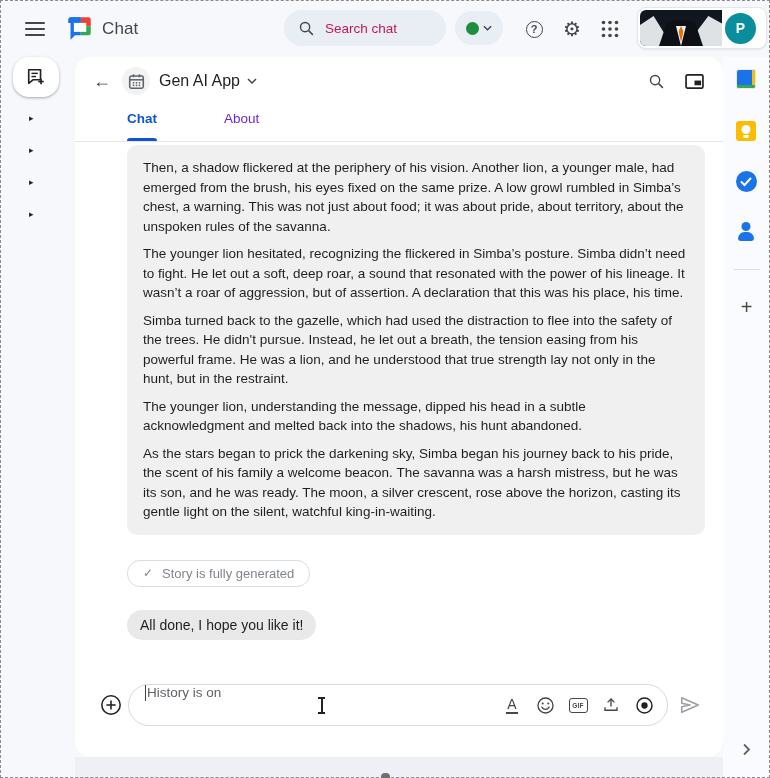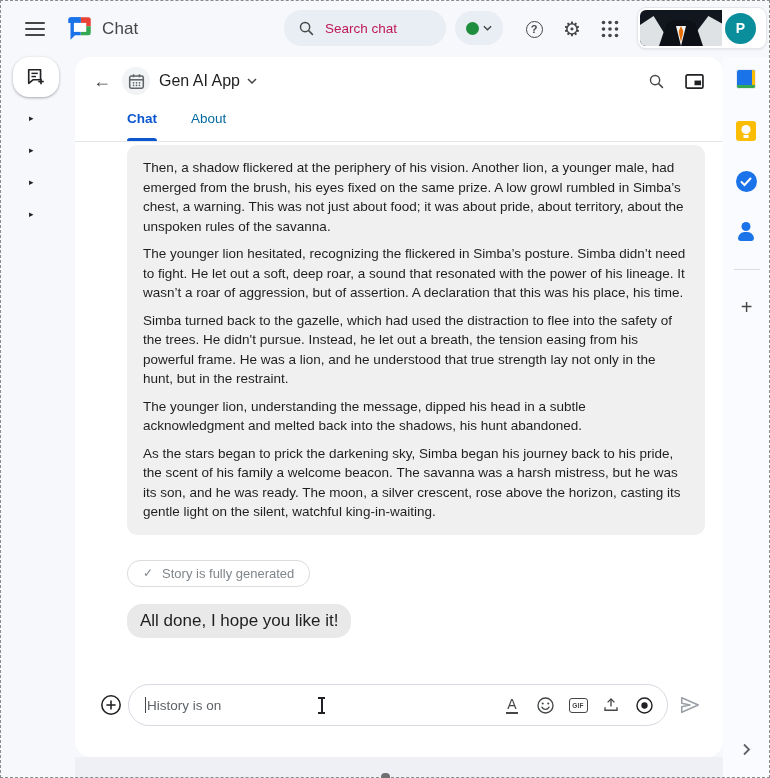--- a/index.html
+++ b/index.html
@@ -48,26 +48,26 @@
   .hdr-icon{width:26px;height:26px;display:flex;align-items:center;justify-content:center;cursor:pointer;margin-left:12px;}
   .tabs{height:37px;display:flex;align-items:flex-start;padding-left:52px;gap:34px;border-bottom:1px solid #e4e6ea;}
   .tab{font-size:13.5px;font-weight:bold;color:#444746;padding-top:6px;position:relative;height:100%;cursor:pointer;}
   .tab.active{color:#0b57d0;}
   .tab.active:after{content:"";position:absolute;left:0;right:0;bottom:0;height:3px;background:#0b57d0;border-radius:3px 3px 0 0;}
   .msg-area{padding:3px 18px 0 52px;}
   .story-block{background:#f0f0f0;border-radius:10px;padding:13px 16px;font-size:13.5px;line-height:19.5px;color:#1f1f1f;}
   .story-block p + p{margin-top:8px;}
   .status-chip{display:inline-flex;align-items:center;gap:9px;margin-top:7px;height:27px;border:1px solid #dadce0;border-radius:13px;padding:0 15px;font-size:13px;color:#80868b;cursor:pointer;background:#fff;}
   .status-chip .chk{font-size:12px;color:#80868b;}
-  .final-bubble{display:inline-block;margin-top:17px;background:#e9e9e9;border-radius:15px;padding:7px 13px;font-size:17px;color:#1f1f1f;clear:both;}
+  .final-bubble{display:inline-block;margin-top:23px;background:#e9e9e9;border-radius:15px;padding:7px 13px;font-size:14px;color:#1f1f1f;clear:both;}
 
   
   .composer{position:absolute;left:20px;right:18px;bottom:31px;height:42px;display:flex;align-items:center;}
   .plus-btn{width:32px;height:32px;display:flex;align-items:center;justify-content:center;cursor:pointer;}
-  .input-pill{flex:1;height:42px;border:1px solid #d6dae1;border-radius:21px;margin-left:1px;display:flex;align-items:center;padding:0 10px 0 16px;position:relative;cursor:text;background:#fff;}
+  .input-pill{flex:1;height:42px;border:1px solid #d6dae1;border-radius:21px;margin-left:1px;display:flex;padding:0 10px 0 16px;position:relative;cursor:text;background:#fff;}
   .caret{width:1px;height:16px;background:#444746;margin-right:1px;}
   .placeholder{font-size:13.5px;color:#5f6368;}
   .ibeam{position:absolute;left:188px;top:11px;width:9px;height:19px;}
   .ibeam i{position:absolute;left:4px;top:2px;width:1.6px;height:15px;background:#202124;}
   .ibeam b{position:absolute;left:1px;width:7px;height:1.6px;background:#202124;}
   .ibeam b.t{top:1px;} .ibeam b.bt{bottom:1px;}
   .pill-icons{display:flex;align-items:center;gap:7px;margin-left:auto;}
   .pi{width:26px;height:26px;display:flex;align-items:center;justify-content:center;cursor:pointer;color:#444746;}
   .fmt-a{font-size:14px;color:#444746;border-bottom:2px solid #444746;line-height:15px;padding:0 1px;}
   .gif-box{width:19px;height:15px;border:1.5px solid #444746;border-radius:3px;font-size:6.5px;font-weight:bold;color:#444746;display:flex;align-items:center;justify-content:center;letter-spacing:.2px;}
@@ -221,21 +221,21 @@
     <div class="hdr-icon">
       <svg width="19" height="15" viewBox="0 0 20 16">
         <rect x="1" y="1" width="18" height="14" rx="1.5" fill="none" stroke="#202124" stroke-width="1.8"></rect>
         <rect x="10" y="7" width="7" height="5" fill="#202124"></rect>
       </svg>
     </div>
   </div>
 
   <div class="tabs">
     <div class="tab active">Chat</div>
-    <div class="tab" style="font-weight:normal;color:#0369a1;">About</div>
+    <div class="tab" style="font-weight:normal;color:#6d28d9;margin-left:33px;">About</div>
   </div>
 
   <div class="msg-area">
     <div class="story-block">
       <p>Then, a shadow flickered at the periphery of his vision. Another lion, a younger male, had emerged from the brush, his eyes fixed on the same prize. A low growl rumbled in Simba’s chest, a warning. This was not just about food; it was about pride, about territory, about the unspoken rules of the savanna.</p>
       <p>The younger lion hesitated, recognizing the flickered in Simba’s posture. Simba didn’t need to fight. He let out a soft, deep roar, a sound that resonated with the power of his lineage. It wasn’t a roar of aggression, but of assertion. A declaration that this was his place, his time.</p>
       <p>Simba turned back to the gazelle, which had used the distraction to flee into the safety of the trees. He didn't pursue. Instead, he let out a breath, the tension easing from his powerful frame. He was a lion, and he understood that true strength lay not only in the hunt, but in the restraint.</p>
       <p>The younger lion, understanding the message, dipped his head in a subtle acknowledgment and melted back into the shadows, his hunt abandoned.</p>
       <p>As the stars began to prick the darkening sky, Simba began his journey back to his pride, the scent of his family a welcome beacon. The savanna was a harsh mistress, but he was its son, and he was ready. The moon, a silver crescent, rose above the horizon, casting its gentle light on the silent, watchful king-in-waiting.</p>
     </div>

